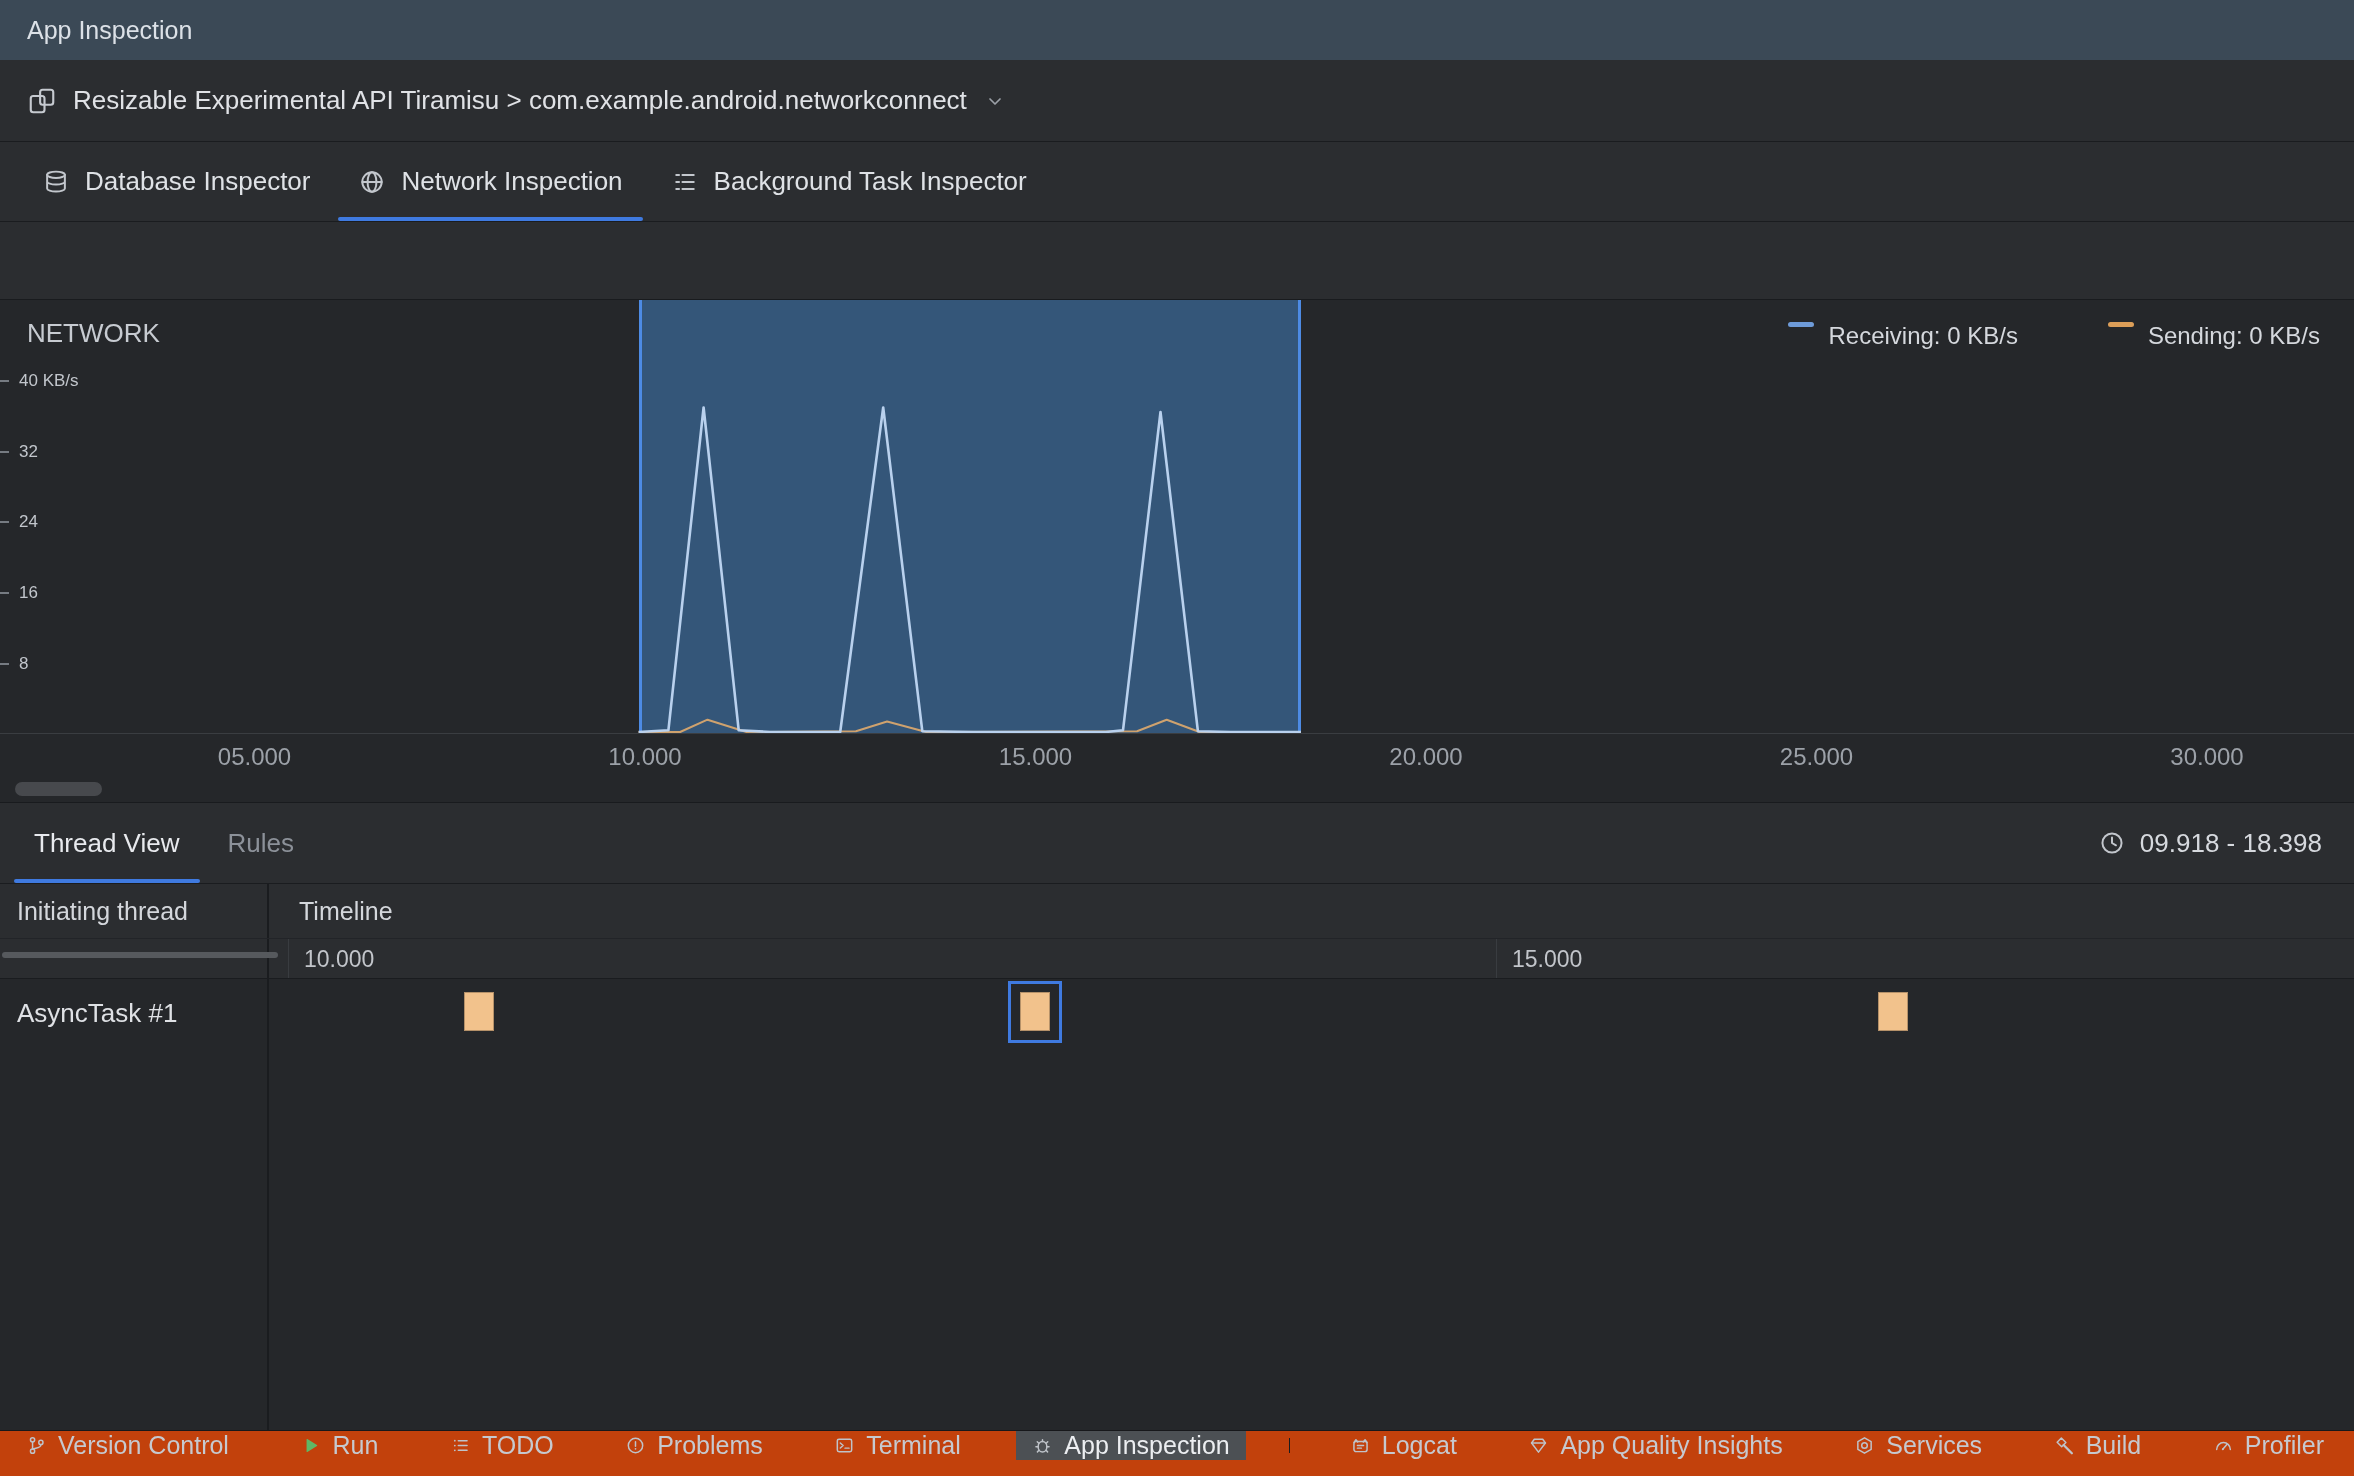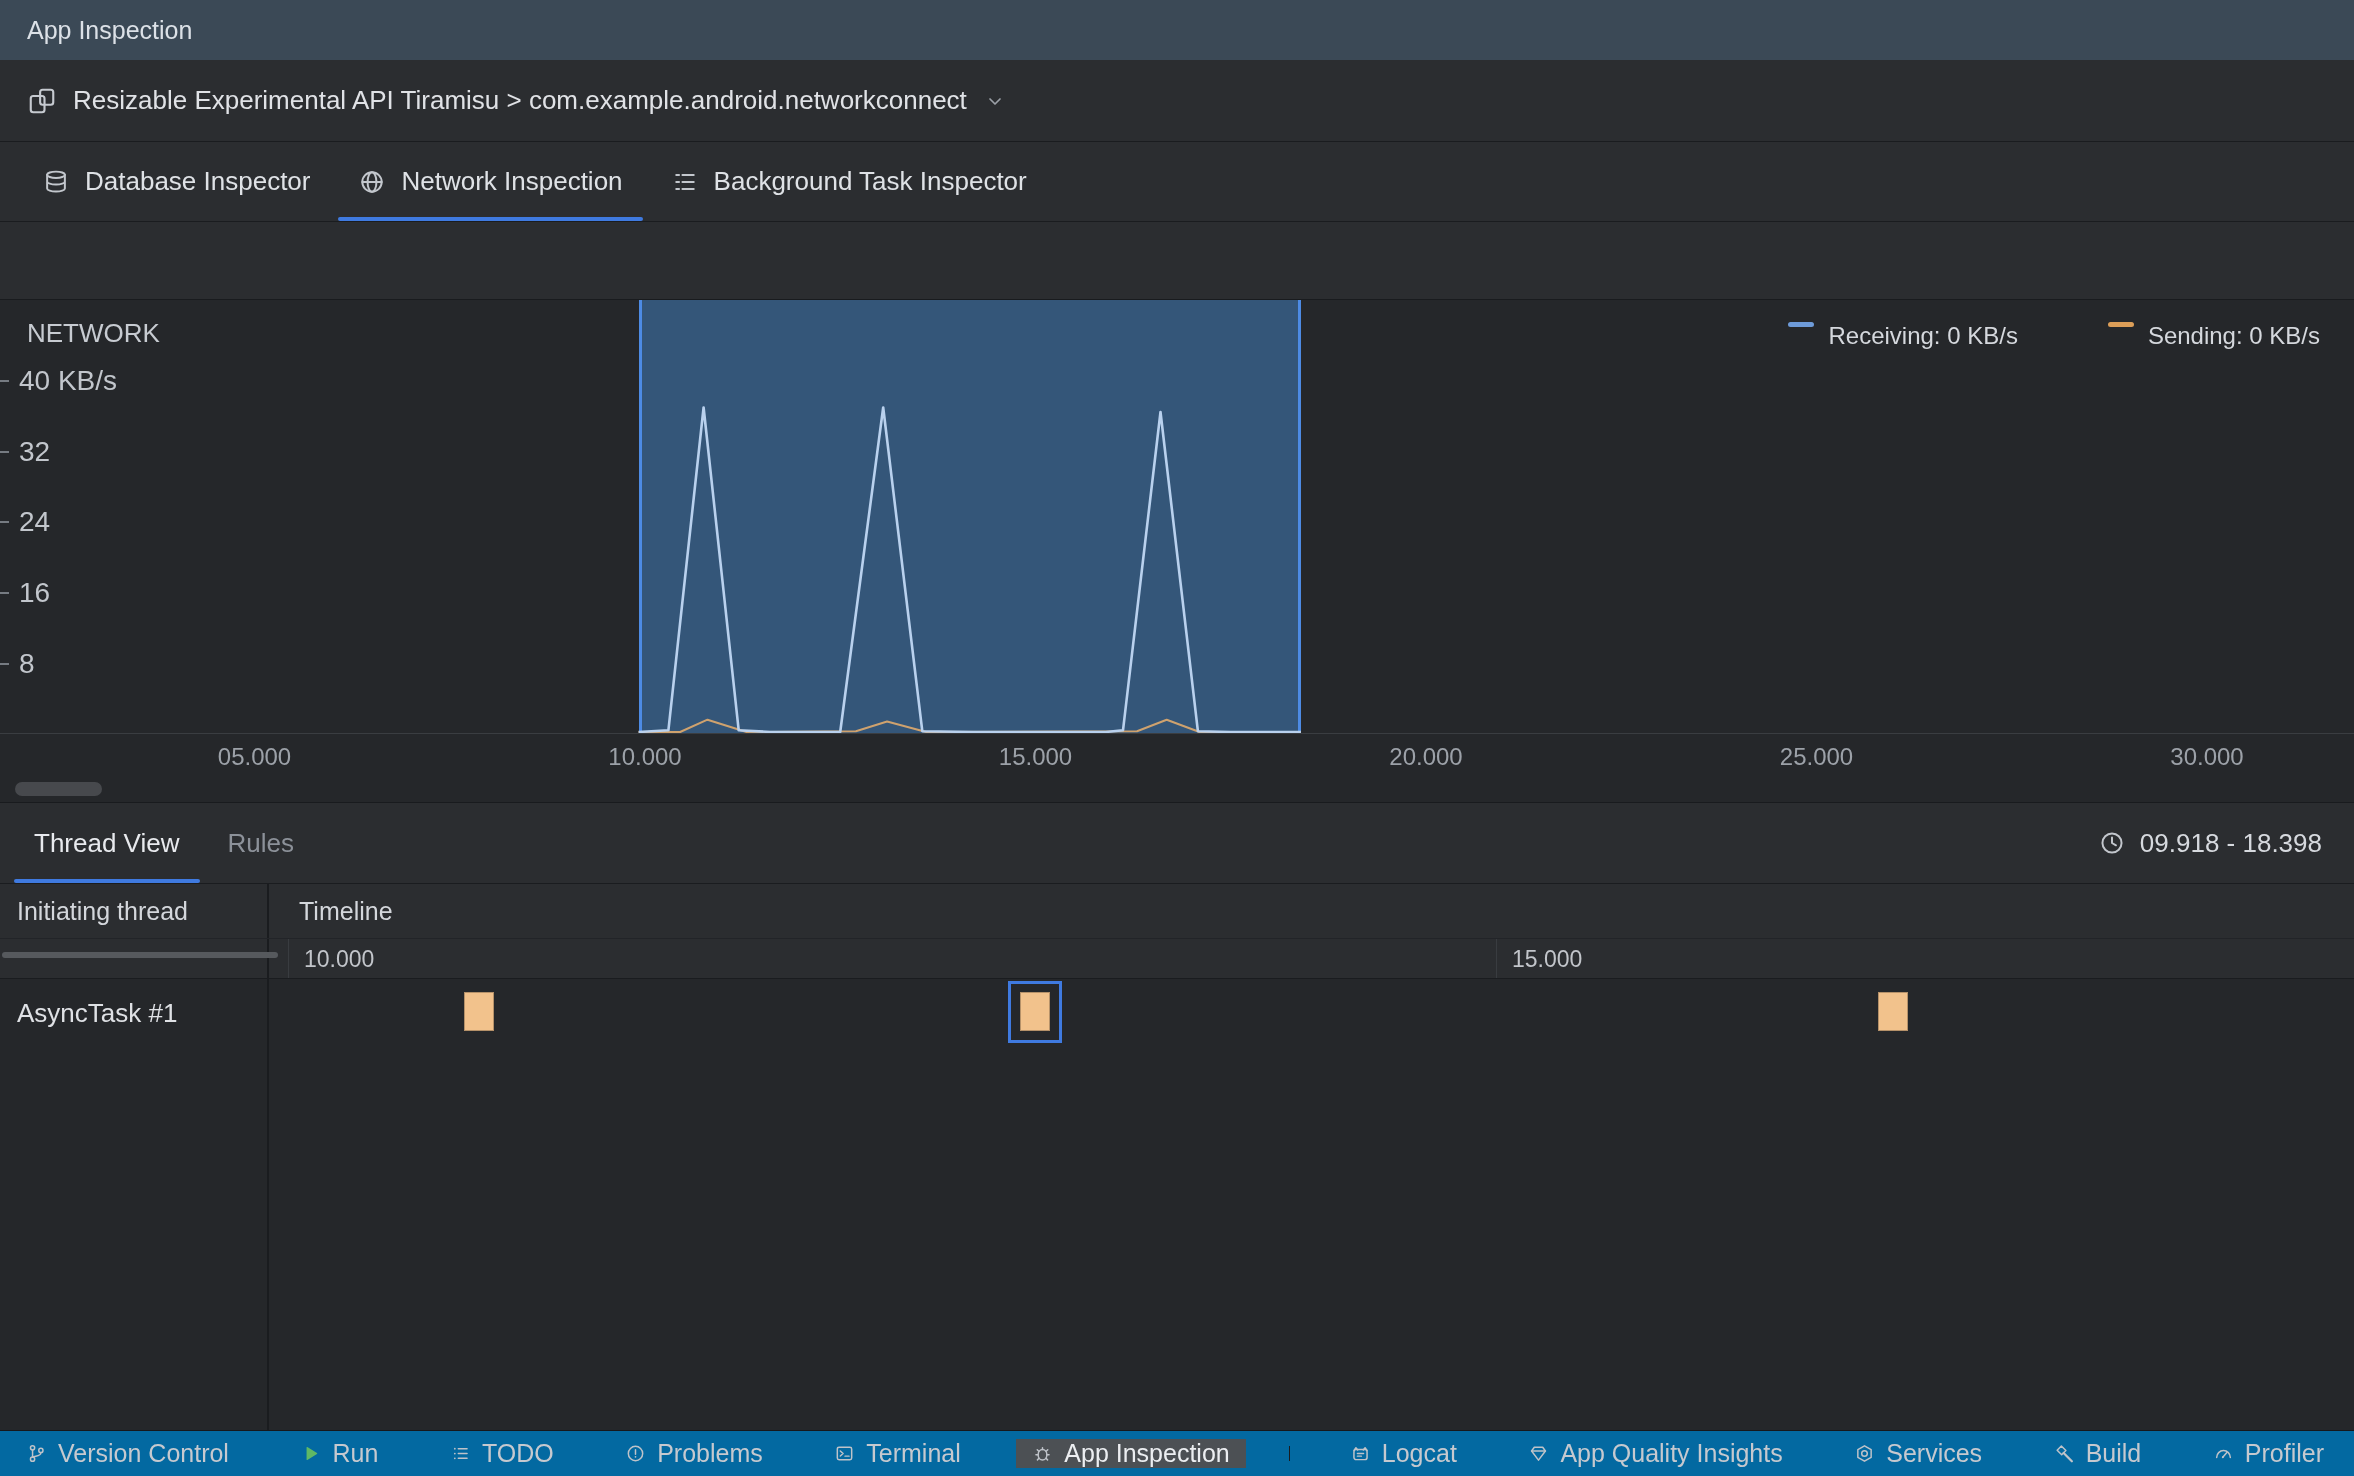--- a/index.html
+++ b/index.html
@@ -33,21 +33,21 @@
                  border-bottom:1px solid #191B1E; }
   .net-label { position:absolute; left:27px; top:18px; font-size:26px; color:#C7CBD1; }
   .legend { position:absolute; right:34px; top:22px; display:flex; gap:90px; align-items:center; }
   .legend-item { display:flex; align-items:flex-start; gap:14px; font-size:24px; color:#D5D8DD; }
   .legend .dash { width:26px; height:5px; border-radius:2.5px; display:inline-block; }
   .chart-selection { position:absolute; top:0; height:433px; background:var(--sel-fill);
                      border-left:3px solid var(--sel-border); border-right:3px solid var(--sel-border); }
   #plot-svg { position:absolute; left:0; top:0; pointer-events:none; }
   .ytick { position:absolute; left:0; display:flex; align-items:center; gap:10px; height:30px; }
   .ydash { width:9px; height:2px; background:#767B82; flex:none; }
-  .ylab { font-size:28px; color:#C2C6CC; }
+  .ylab { font-size:17px; color:#C2C6CC; }
   .axis-row { position:absolute; top:433px; left:0; right:0; height:45px; border-top:1px solid #3A3D41; }
   .xtick { position:absolute; top:0; width:140px; text-align:center; line-height:45px;
            font-size:24px; color:#9CA1A8; }
   .h-scrollbar { position:absolute; top:482px; left:15px; width:87px; height:14px;
                  border-radius:7px; background:#47494D; }
 
   
   .detail-header { flex:none; height:81px; background:#2B2D30; display:flex; align-items:stretch;
                    padding:0 32px 0 10px; border-bottom:1px solid #1A1C1F; }
   .dtab { display:flex; align-items:center; padding:0 24px; font-size:26px; color:#8C9199;
@@ -73,22 +73,22 @@
   .tl-grid { position:absolute; top:0; bottom:0; width:1px; background:#393C40; }
   .dt-body { flex:1; background:#25272A; border-top:1px solid #1A1C1F; display:flex; align-items:stretch; }
   .dt-body .col-left { align-items:flex-start; padding-top:19px; font-size:26px; color:#DFE1E5; }
   .dt-body .col-right { padding-left:0; }
   .event { position:absolute; top:13px; width:30px; height:39px; background:var(--event);
            border:1px solid rgba(0,0,0,0.25); }
   .event.selected::before { content:''; position:absolute; top:-12px; left:-13px; right:-13px;
                             bottom:-13px; border:3px solid var(--accent); }
 
   
-  .status-bar { flex:none; height:46px; background:#0369a1; border-top:1px solid #17181B;
-                display:flex; align-items:center; padding:0 14px 0 10px; }
+  .status-bar { flex:none; height:46px; background:#c2410c; border-top:1px solid #17181B;
+                display:flex; align-items:flex-start; padding:0 14px 0 10px; }
   #status-items { display:flex; align-items:stretch; width:100%; justify-content:space-between; }
   .sb-item { display:flex; align-items:center; gap:11px; padding:0 16px; font-size:25px;
              color:#C6C9CF; white-space:nowrap; cursor:default; }
   .sb-item .icon { display:flex; color:#BFC3C9; }
   .sb-item.selected { background:#4C5054; color:#ECEEF1; }
   .sb-divider { width:1px; background:#1A1C1F; margin:7px 4px; }
 </style>
 </head>
 <body>
 

